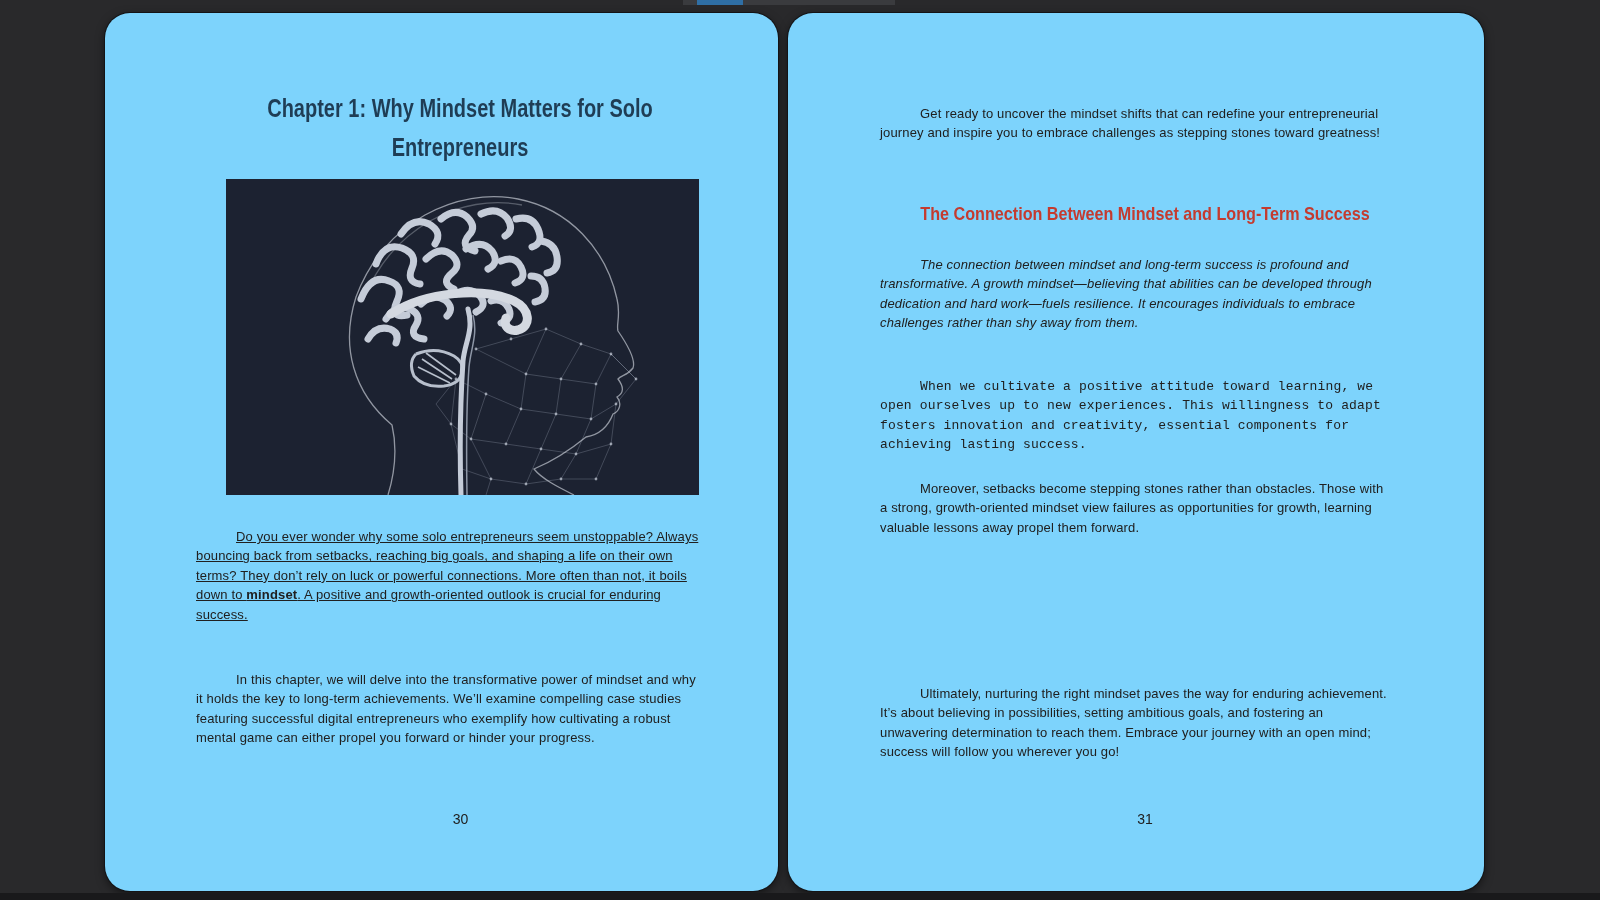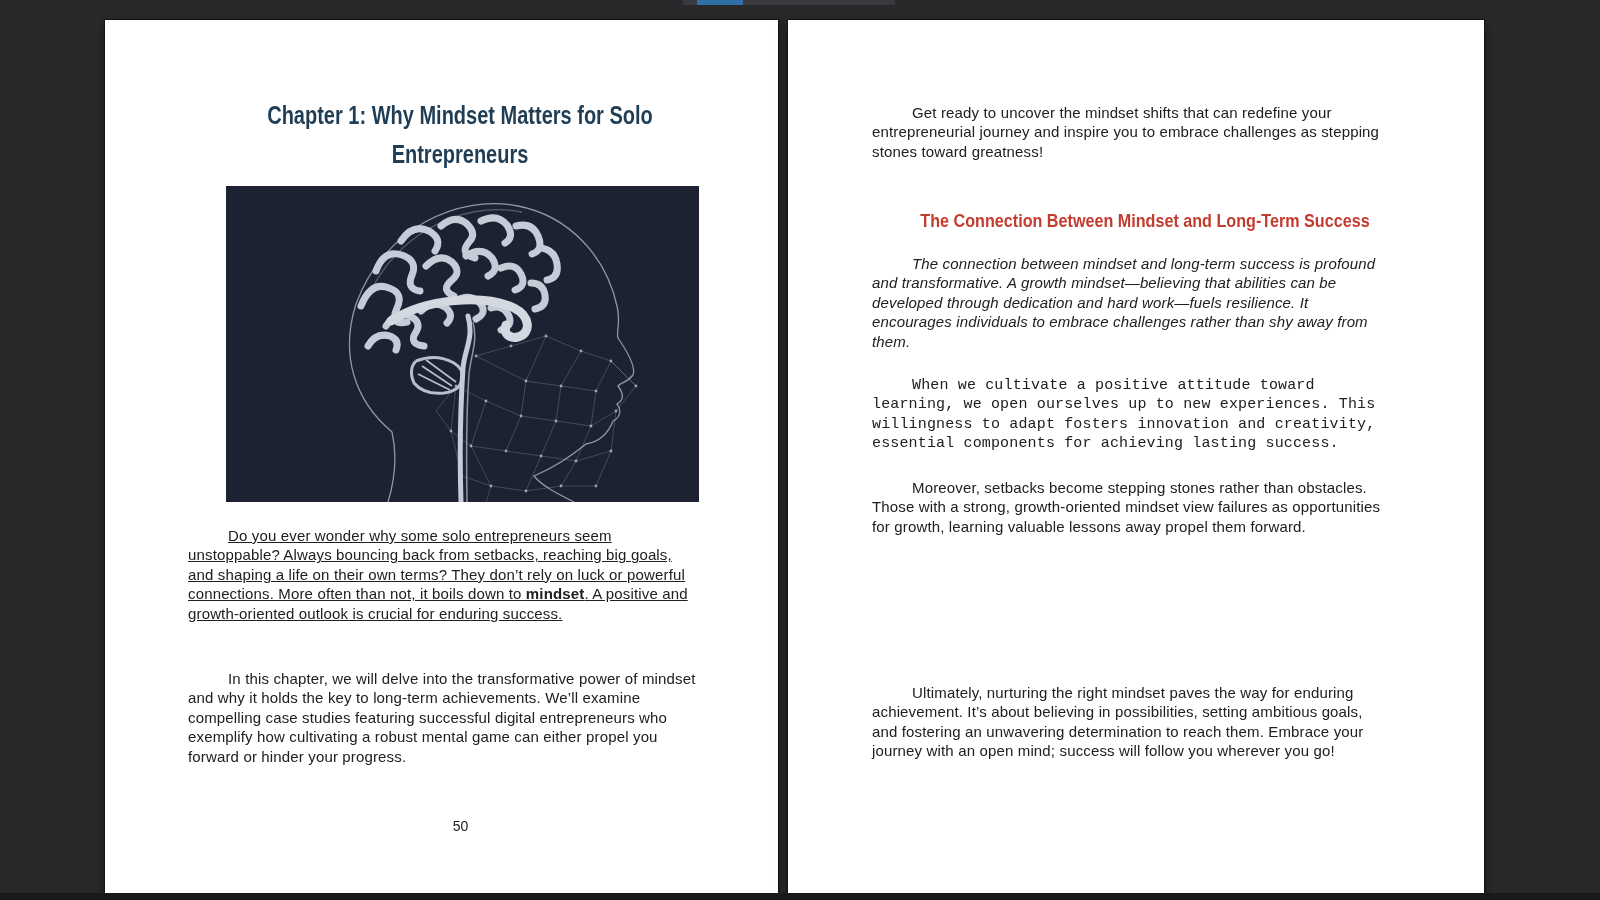--- a/index.html
+++ b/index.html
@@ -8,22 +8,23 @@
     background:#29292b;
     font-family:"Liberation Sans","DejaVu Sans",sans-serif;
   }
   .bottom-band{position:absolute;left:0;bottom:0;width:1600px;height:7px;background:#19191b;}
 
   
   .toolbar-fragment{position:absolute;top:0;left:683px;width:212px;height:5px;background:#3a3b3e;}
   .toolbar-fragment .accent{position:absolute;left:14px;top:0;width:46px;height:5px;background:#2f6fa5;}
 
   .page{
-    position:absolute;top:20px;height:878px;background:#ffffff;
+    position:absolute;top:13px;height:878px;background:#7dd3fc;
     box-shadow:0 0 0 1px #141416, 0 3px 10px rgba(0,0,0,.55);
+    border-radius:25px;
   }
   .page-left{left:105px;width:673px;}
   .page-right{left:788px;width:696px;}
 
   .chapter-title{
     position:absolute;top:76px;left:55px;width:600px;margin:0;
     font-size:25px;line-height:39px;font-weight:700;text-align:center;
     color:#1f3d55;letter-spacing:0px;
     transform:scaleX(0.8);transform-origin:center top;
   }
@@ -33,22 +34,22 @@
     color:#c43b2f;white-space:nowrap;
     transform:scaleX(0.85);transform-origin:center top;
   }
   .illustration{
     position:absolute;top:166px;left:121px;width:473px;height:316px;
     background:#1c2231;overflow:hidden;
   }
   .illustration svg{display:block;}
 
   p.body{
-    position:absolute;margin:4px;
-    font-size:15px;line-height:19.4px;letter-spacing:0.15px;
+    position:absolute;margin:12px;
+    font-size:13px;line-height:19.4px;letter-spacing:0.15px;
     color:#202020;text-indent:40px;
   }
   .page-left p.body{left:79px;width:510px;}
   .page-right p.body{left:80px;width:512px;}
 
   .lp-para1{top:502px;text-decoration:underline;}
   .lp-para2{top:645px;}
 
   .rp-para1{top:79px;}
   .rp-para2{top:230px;font-style:italic;}
@@ -150,28 +151,29 @@
       <g>
         <path d="M242,130 C248,152 239,162 237,182 C235,212 233,252 235,316" stroke="#c5ccd8" stroke-width="5" stroke-linecap="round" fill="none"></path>
         <path d="M247,136 C252,156 245,168 243,188 C241,216 240,254 241,316" stroke="#8d96a6" stroke-width="1.5" fill="none"></path>
       </g>
     </svg>
   </div>
 
   <p class="body lp-para1"><span>Do you ever wonder why some solo entrepreneurs seem unstoppable? Always bouncing back from setbacks, reaching big goals, and shaping a life on their own terms? They don’t rely on luck or powerful connections. More often than not, it boils down to </span><strong>mindset</strong><span>. A positive and growth-oriented outlook is crucial for enduring success.</span></p>
   <p class="body lp-para2">In this chapter, we will delve into the transformative power of mindset and why it holds the key to long-term achievements. We’ll examine compelling case studies featuring successful digital entrepreneurs who exemplify how cultivating a robust mental game can either propel you forward or hinder your progress.</p>
 
-  <div class="page-number">50</div>
+  <div class="page-number">30</div>
 </div>
 
 <div class="page page-right">
   <p class="body rp-para1">Get ready to uncover the mindset shifts that can redefine your entrepreneurial journey and inspire you to embrace challenges as stepping stones toward greatness!</p>
 
   <h2 class="section-heading">The Connection Between Mindset and Long-Term Success</h2>
 
   <p class="body rp-para2">The connection between mindset and long-term success is profound and transformative. A growth mindset—believing that abilities can be developed through dedication and hard work—fuels resilience. It encourages individuals to embrace challenges rather than shy away from them.</p>
   <p class="body rp-para3">When we cultivate a positive attitude toward learning, we open ourselves up to new experiences. This willingness to adapt fosters innovation and creativity, essential components for achieving lasting success.</p>
   <p class="body rp-para4">Moreover, setbacks become stepping stones rather than obstacles. Those with a strong, growth-oriented mindset view failures as opportunities for growth, learning valuable lessons away propel them forward.</p>
   <p class="body rp-para6">Ultimately, nurturing the right mindset paves the way for enduring achievement. It’s about believing in possibilities, setting ambitious goals, and fostering an unwavering determination to reach them. Embrace your journey with an open mind; success will follow you wherever you go!</p>
 
+  <div class="page-number">31</div>
 </div>
 
 <div class="bottom-band"></div>
 
 </body></html>

